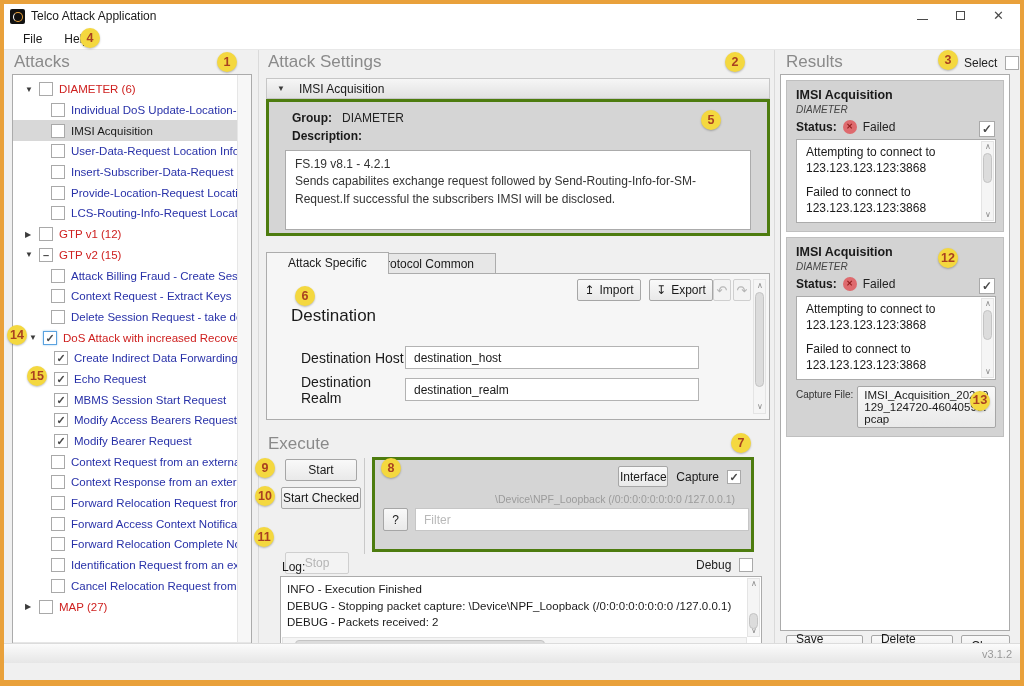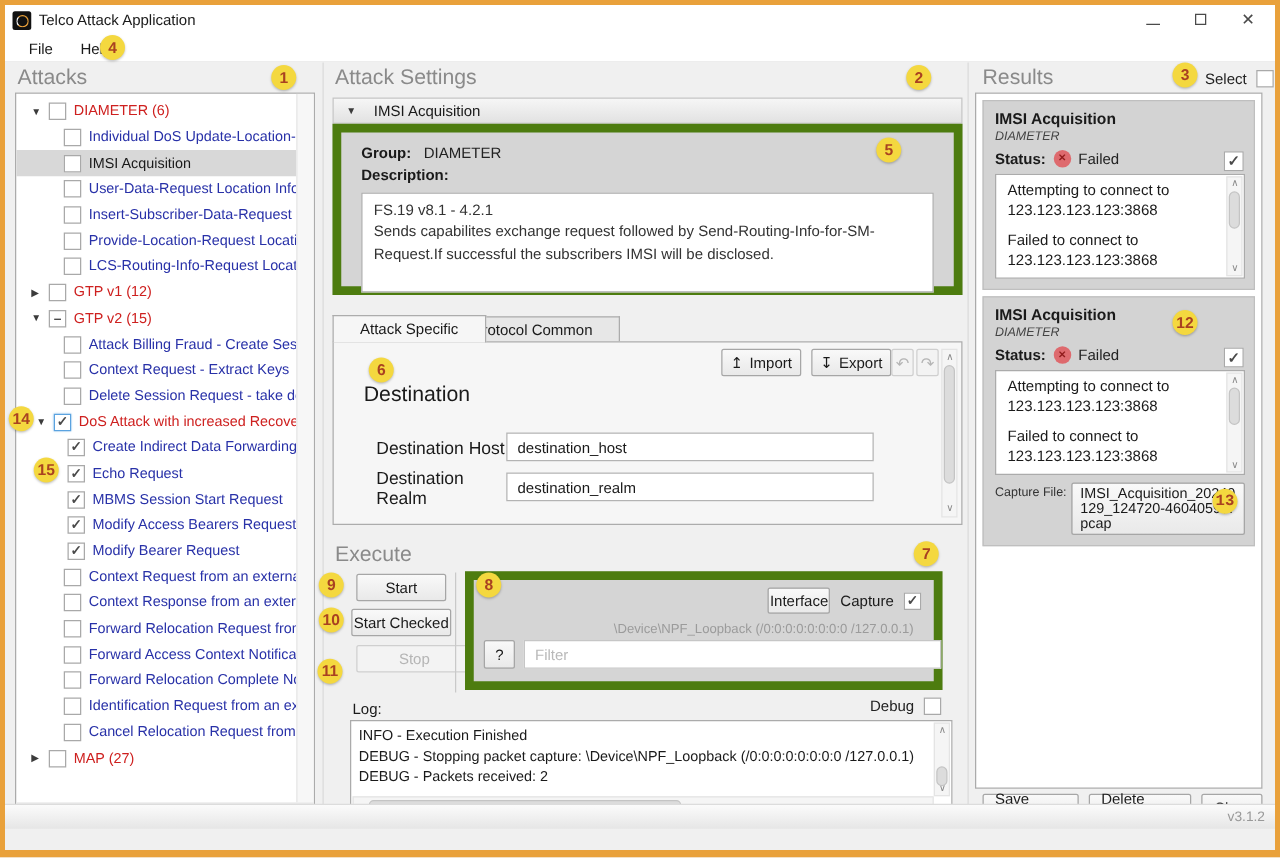--- a/index.html
+++ b/index.html
@@ -26,21 +26,21 @@
   
   .panel-title { position:absolute; font-size:17px; color:#8A8A8A; }
   .vdivider { position:absolute; top:46px; bottom:22px; width:1px; background:#DADADA; }
   .boxed { background:#fff; border:1px solid #ABABAB; }
   .btn { display:inline-flex; align-items:center; justify-content:center; gap:5px;
          background:linear-gradient(#F9F9F9,#E9E9E9); border:1px solid #A6A6A6;
          border-radius:2px; font-size:12px; color:#1A1A1A; }
   .btn.disabled { color:#B5B5B5; background:#F3F3F3; border-color:#CFCFCF; }
   .cbx { display:inline-block; width:14px; height:14px; background:#fff; border:1px solid #A9A9A9;
          text-align:center; line-height:12px; font-size:11px; color:#4A4A4A; font-weight:bold; }
-  .graybox { background:#D5D5D5; border:7px solid #4d7c0f; }
+  .graybox { background:#D5D5D5; border:3px solid #4d7c0f;padding-left:7px; }
 
   
   .sb-track { background:#F5F5F5; border:1px solid #E4E4E4; position:absolute; }
   .sb-thumb { background:#DCDCDC; border:1px solid #C4C4C4; border-radius:6px; position:absolute; }
   .sb-arrow { position:absolute; color:#8A8A8A; font-size:8px; line-height:8px; }
 
   
   #attacks-tree { position:absolute; left:8px; top:70px; width:240px; height:583px;
                   background:#fff; border:1px solid #ABABAB; overflow:hidden; }
   .tree-items { position:absolute; left:0; top:4px; right:14px; }
@@ -354,21 +354,21 @@
       <span class="sb-arrow" style="left:3px; top:2px;">∧</span>
       <span class="sb-arrow" style="left:3px; bottom:2px;">∨</span>
       <span class="sb-thumb" style="left:1px; top:12px; width:9px; height:95px;"></span>
     </div>
   </div>
 
   <div class="panel-title" style="left:264px; top:430px;">Execute</div>
 
   <span class="btn exec-btn" style="left:281px; top:455px; width:72px;">Start</span>
   <span class="btn exec-btn" style="left:277px; top:483px; width:80px;">Start Checked</span>
-  <span class="btn exec-btn disabled" style="left:281px; top:512px; width:93px;">Stop</span>
+  <span class="btn exec-btn disabled" style="left:281px; top:548px; width:64px;">Stop</span>
 
   <div id="exec-divider"></div>
 
   <div id="iface-box" class="graybox">
     <div class="iface-top">
       <span class="btn" id="interface-btn">Interface</span>
       <span class="cap-label">Capture</span>
       <span class="cbx">✓</span>
     </div>
     <div class="device-text">\Device\NPF_Loopback (/0:0:0:0:0:0:0:0 /127.0.0.1)</div>

